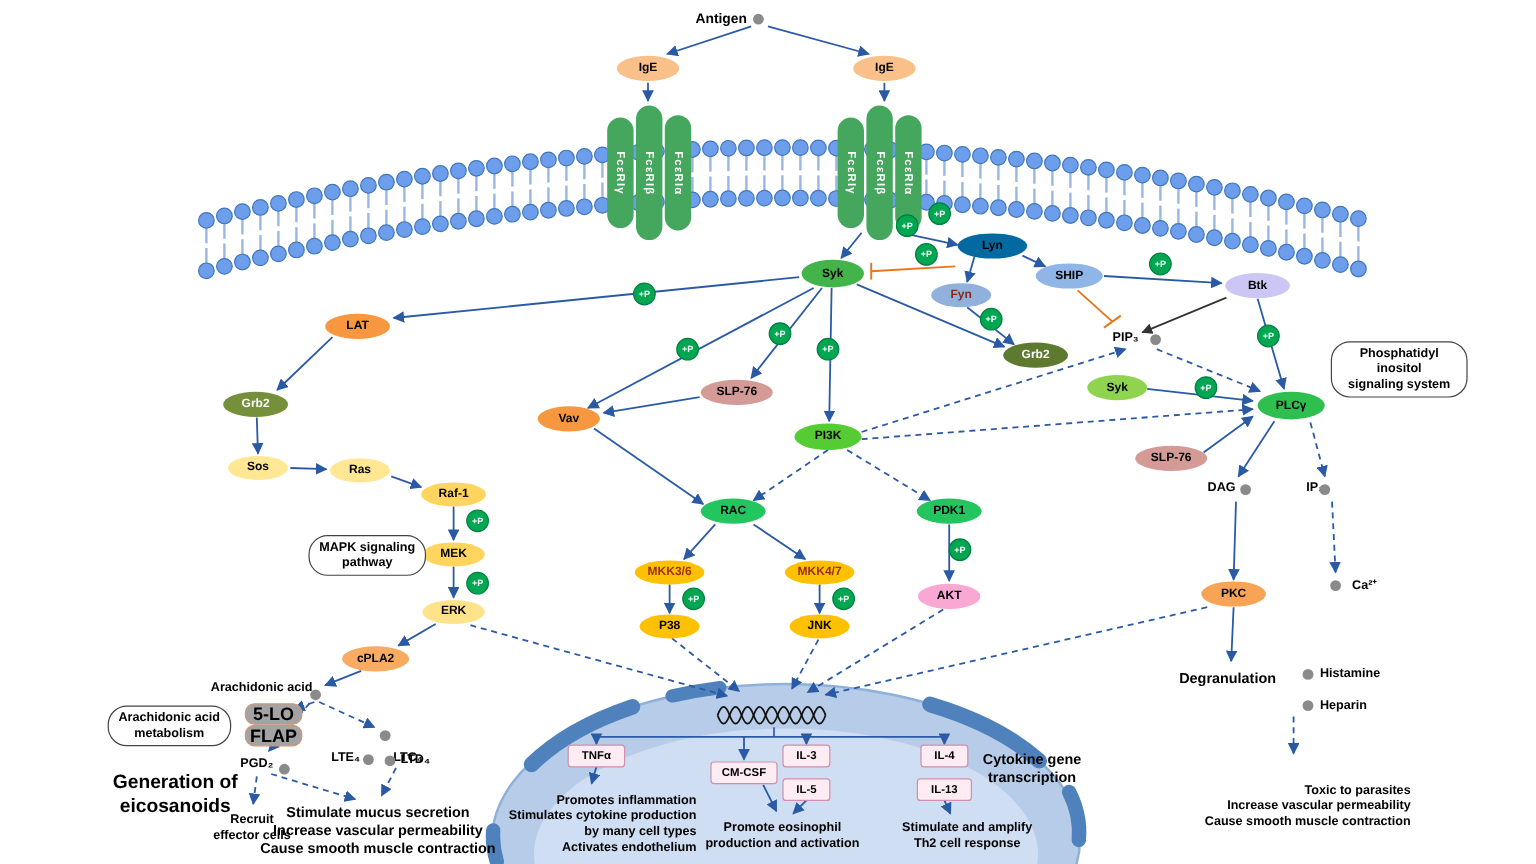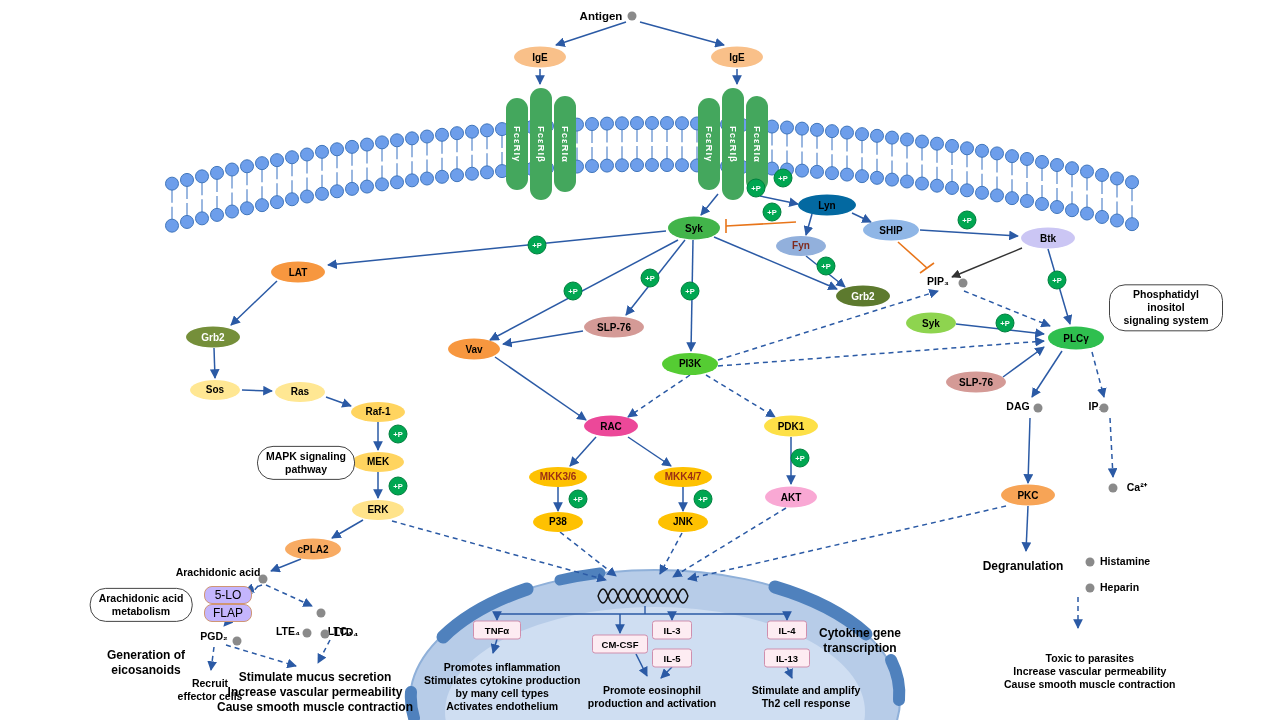--- a/index.html
+++ b/index.html
@@ -8,28 +8,28 @@
   svg.layer{position:absolute;left:0;top:0;z-index:0}
   .a{stroke:#2b5aa5;stroke-width:1.5;fill:none;marker-end:url(#arw)}
   .p{stroke:#2b5aa5;stroke-width:1.4;fill:none}
   .d{stroke-dasharray:5 4}
   .inh{stroke:#e8751a;stroke-width:1.6;fill:none}
   .blk2{stroke:#333;stroke-width:1.4;fill:none;marker-end:url(#arwk)}
   .node{position:absolute;z-index:2;border-radius:50%;display:flex;align-items:center;
         justify-content:center;font-weight:bold;font-size:10px;transform:translate(-50%,-50%);
         line-height:1}
   .pill{position:absolute;z-index:2;border-radius:8px;display:flex;align-items:center;
-        justify-content:center;font-weight:normal;font-size:12px;transform:translate(-50%,-50%);
-        background:#c4b5fd;border:1px solid #cf9674}
+        justify-content:center;font-weight:bold;font-size:15px;transform:translate(-50%,-50%);
+        background:#a3a3a3;border:1px solid #cf9674}
   .cyt{position:absolute;z-index:3;border-radius:3px;display:flex;align-items:center;
        justify-content:center;font-weight:bold;font-size:9.5px;transform:translate(-50%,-50%);
        background:#fdecf2;border:1px solid #cf8fae}
   .blk{position:absolute;z-index:2;transform:translate(-50%,-50%);font-weight:bold;
        text-align:center;white-space:pre-line;font-size:10.5px;line-height:1.25}
-  .blk.lft{transform:translate(0,-50%);text-align:center}
+  .blk.lft{transform:translate(0,-50%);text-align:right}
   .callout{position:absolute;z-index:4;transform:translate(-50%,-50%);background:#fff;
        border:1.4px solid #444;border-radius:16px;padding:3px 8px;font-weight:bold;
        font-size:10.5px;text-align:center;white-space:pre-line;line-height:1.25}
   .pp{position:absolute;z-index:5;width:17px;height:17px;border-radius:50%;background:#00a651;
       border:1px solid #00803e;color:#fff;font-size:7.5px;font-weight:bold;display:flex;
       align-items:center;justify-content:center;transform:translate(-50%,-50%)}
   .dot{position:absolute;z-index:2;width:9px;height:9px;border-radius:50%;background:#8a8a8a;
       transform:translate(-50%,-50%)}
   .receptor{position:absolute;z-index:3;display:flex;align-items:center;gap:2px;height:116px}
   .rcol{width:22px;background:#44a75d;border-radius:11px;display:flex;align-items:center;
@@ -452,26 +452,26 @@
 <div class="node" style="left:378px;top:412px;width:54px;height:20px;background:#ffd45f">Raf-1</div>
 <div class="node" style="left:378px;top:462px;width:52px;height:20px;background:#ffd45f">MEK</div>
 <div class="node" style="left:378px;top:510px;width:52px;height:20px;background:#ffe38a">ERK</div>
 <div class="node" style="left:313px;top:549px;width:56px;height:21px;background:#f8ab63">cPLA2</div>
 
 <div class="node" style="left:614px;top:327px;width:60px;height:21px;background:#d49a96">SLP-76</div>
 <div class="node" style="left:474px;top:349px;width:52px;height:21px;background:#f7973f">Vav</div>
 <div class="node" style="left:690px;top:364px;width:56px;height:22px;background:#55cc33">PI3K</div>
 <div class="node" style="left:863px;top:296px;width:54px;height:21px;background:#5d7a2e;color:#fff">Grb2</div>
 
-<div class="node" style="left:611px;top:426px;width:54px;height:21px;background:#ec4899">RAC</div>
+<div class="node" style="left:611px;top:426px;width:54px;height:21px;background:#22c55e">RAC</div>
 <div class="node" style="left:558px;top:477px;width:58px;height:20px;background:#fec101;color:#9c2f13">MKK3/6</div>
 <div class="node" style="left:683px;top:477px;width:58px;height:20px;background:#fec101;color:#9c2f13">MKK4/7</div>
 <div class="node" style="left:558px;top:522px;width:50px;height:20px;background:#fec101">P38</div>
 <div class="node" style="left:683px;top:522px;width:50px;height:20px;background:#fec101">JNK</div>
-<div class="node" style="left:791px;top:426px;width:54px;height:21px;background:#fde047">PDK1</div>
+<div class="node" style="left:791px;top:426px;width:54px;height:21px;background:#22c55e">PDK1</div>
 <div class="node" style="left:791px;top:497px;width:52px;height:21px;background:#f9a8d4">AKT</div>
 
 <div class="blk" style="left:938px;top:282px;font-size:10.5px">PIP₃</div>
 <div class="dot" style="left:963px;top:283px"></div>
 <div class="node" style="left:931px;top:323px;width:50px;height:21px;background:#8ed44f">Syk</div>
 <div class="node" style="left:1076px;top:338px;width:56px;height:23px;background:#2fbf4f">PLCγ</div>
 <div class="node" style="left:976px;top:382px;width:60px;height:21px;background:#d49a96">SLP-76</div>
 
 <div class="blk" style="left:1018px;top:407px">DAG</div>
 <div class="dot" style="left:1038px;top:408px"></div>
@@ -501,21 +501,21 @@
 <div class="callout" style="left:141px;top:605px">Arachidonic acid
 metabolism</div>
 
 <div class="cyt" style="left:497px;top:630px;width:46px;height:17px">TNFα</div>
 <div class="cyt" style="left:620px;top:644px;width:54px;height:17px">CM-CSF</div>
 <div class="cyt" style="left:672px;top:630px;width:38px;height:17px">IL-3</div>
 <div class="cyt" style="left:672px;top:658px;width:38px;height:17px">IL-5</div>
 <div class="cyt" style="left:787px;top:630px;width:38px;height:17px">IL-4</div>
 <div class="cyt" style="left:787px;top:658px;width:44px;height:17px">IL-13</div>
 
-<div class="blk" style="left:146px;top:663px;font-size:12px">Generation of
+<div class="blk" style="left:146px;top:663px;font-size:16px">Generation of
 eicosanoids</div>
 <div class="blk" style="left:210px;top:690px">Recruit
 effector cells</div>
 <div class="blk" style="left:315px;top:692px;font-size:12px">Stimulate mucus secretion
 Increase vascular permeability
 Cause smooth muscle contraction</div>
 <div class="blk" style="left:1023px;top:566px;font-size:12px">Degranulation</div>
 <div class="dot" style="left:1090px;top:562px"></div>
 <div class="blk lft" style="left:1100px;top:562px">Histamine</div>
 <div class="dot" style="left:1090px;top:588px"></div>

